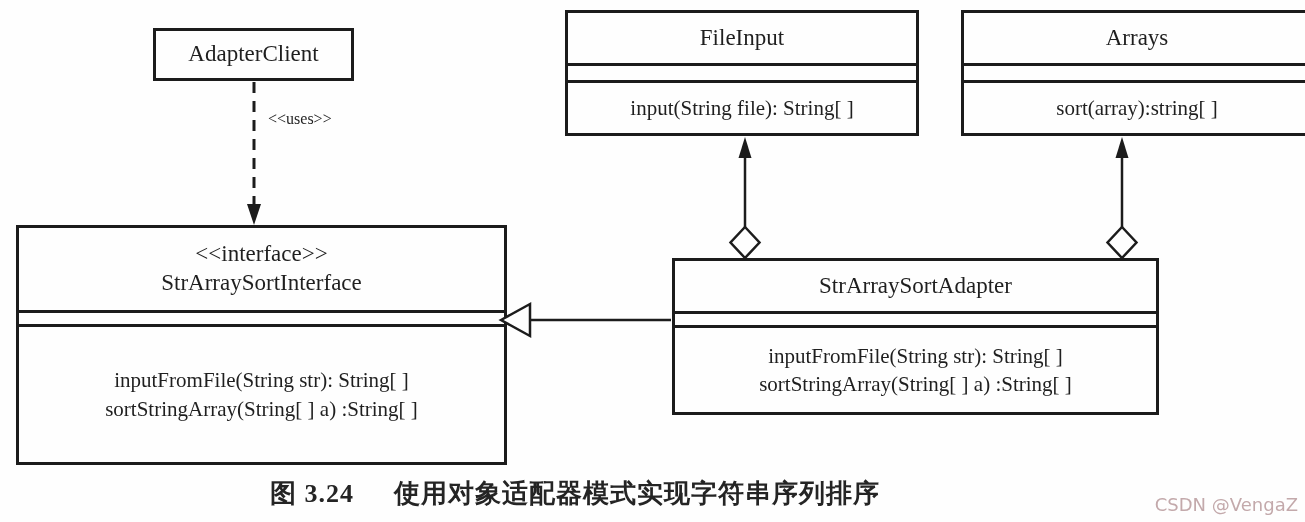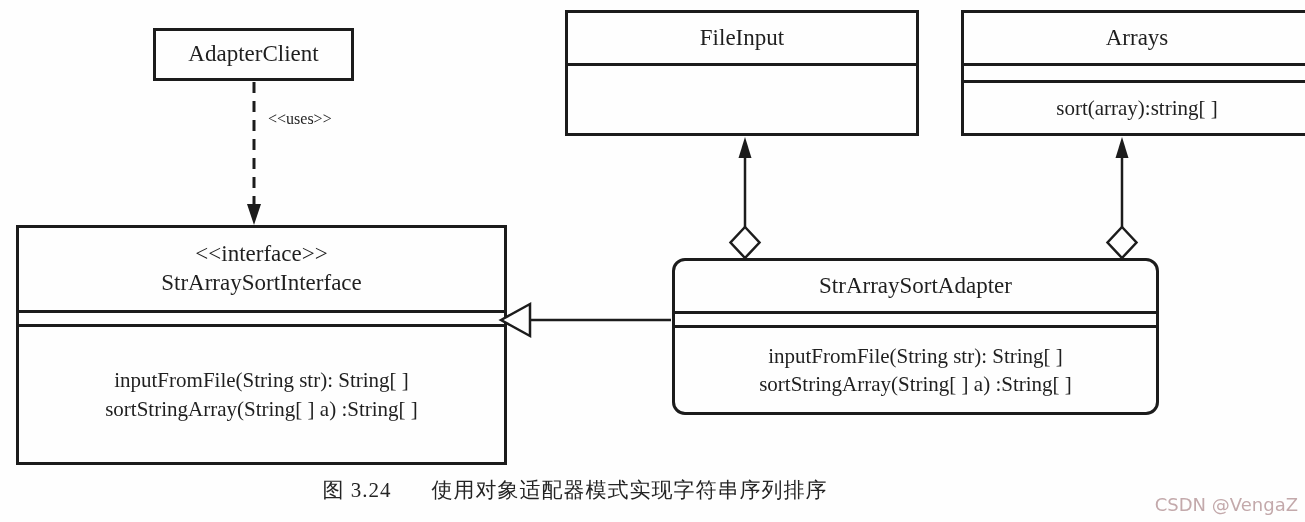--- a/index.html
+++ b/index.html
@@ -57,24 +57,25 @@
     z-index: 3;
   }
   .caption {
     position: absolute;
     left: 0;
     top: 476px;
     width: 1150px;
     display: flex;
     justify-content: center;
     gap: 40px;
-    font-size: 21px;
+    font-size: 26px;
     letter-spacing: 1px;
     color: #242424;
     z-index: 3;
+    font-weight: bold;
   }
   .watermark {
     position: absolute;
     right: 7px;
     top: 494px;
     font-family: "DejaVu Sans", sans-serif;
     font-size: 18px;
     color: #c3a9ab;
     z-index: 3;
   }
@@ -118,20 +119,23 @@
     </div>
   </div>
 
   <div class="uses-label">&lt;&lt;uses&gt;&gt;</div>
 
   <div class="uml-box" style="left:565px; top:10px; width:354px; height:126px;">
     <div class="cmp cmp-title" style="height:50px;">
       <span>FileInput</span>
     </div>
     <div class="cmp cmp-attrs" style="height:17px;"></div>
+    <div class="cmp cmp-methods">
+      <div>input(String file): String[ ]</div>
+    </div>
   </div>
 
   <div class="uml-box" style="left:961px; top:10px; width:352px; height:126px;">
     <div class="cmp cmp-title" style="height:50px;">
       <span>Arrays</span>
     </div>
     <div class="cmp cmp-attrs" style="height:17px;"></div>
     <div class="cmp cmp-methods">
       <div>sort(array):string[ ]</div>
     </div>
@@ -142,21 +146,21 @@
       <span>&lt;&lt;interface&gt;&gt;</span>
       <span>StrArraySortInterface</span>
     </div>
     <div class="cmp cmp-attrs" style="height:14px;"></div>
     <div class="cmp cmp-methods">
       <div>inputFromFile(String str): String[ ]</div>
       <div>sortStringArray(String[ ] a) :String[ ]</div>
     </div>
   </div>
 
-  <div class="uml-box" style="left:672px; top:258px; width:487px; height:157px;border-radius:13px;">
+  <div class="uml-box" style="left:672px; top:258px; width:487px; height:157px;">
     <div class="cmp cmp-title" style="height:50px;">
       <span>StrArraySortAdapter</span>
     </div>
     <div class="cmp cmp-attrs" style="height:14px;"></div>
     <div class="cmp cmp-methods">
       <div>inputFromFile(String str): String[ ]</div>
       <div>sortStringArray(String[ ] a) :String[ ]</div>
     </div>
   </div>
 

